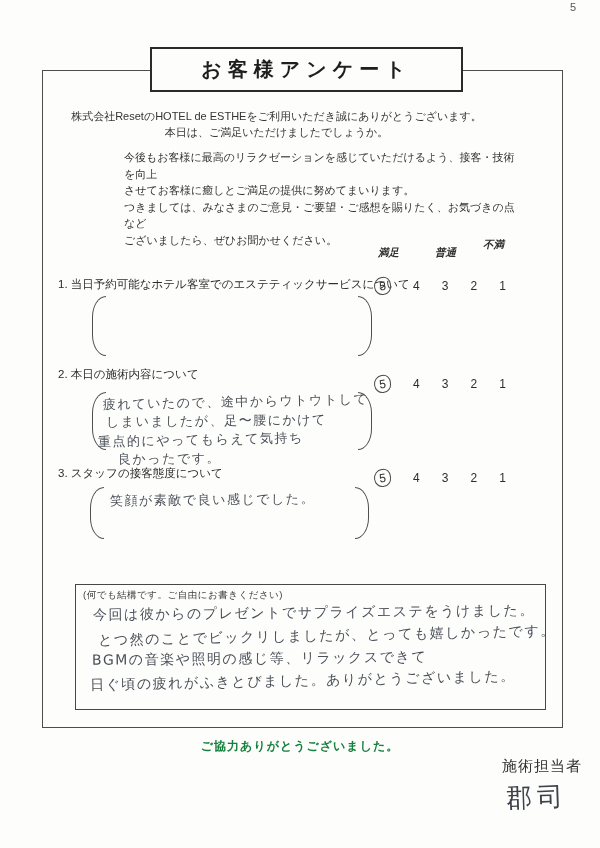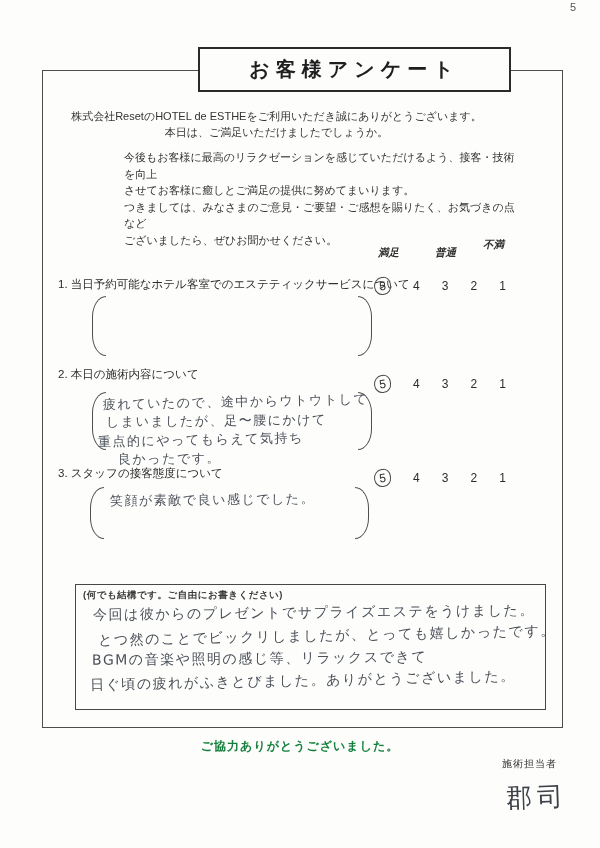--- a/index.html
+++ b/index.html
@@ -6,21 +6,21 @@
   .page{
     position:relative;width:600px;height:848px;background:#fdfdfc;
     font-family:"Liberation Sans","DejaVu Sans",sans-serif;color:#2f2f2f;
     overflow:hidden;margin:0 auto;
   }
   .abs{position:absolute;}
   .page-num{left:570px;top:1px;font-size:11px;color:#555;}
   .frame{left:42px;top:70px;width:519px;height:656px;border:1px solid #4d4d4d;}
   .title-box{
     left:150px;top:47px;width:309px;height:41px;border:2px solid #2b2b2b;background:#fdfdfc;
-    display:flex;align-items:center;justify-content:center;z-index:2;margin-left:48px;
+    display:flex;align-items:center;justify-content:center;z-index:2;
   }
   .title-box span{font-size:20px;font-weight:bold;letter-spacing:6px;color:#1e1e1e;}
   .intro-c{left:42px;top:108px;width:469px;text-align:center;font-size:11px;line-height:16px;color:#333;}
   .intro-b{left:124px;top:150px;width:400px;font-size:11px;line-height:16.5px;color:#333;font-family:Liberation Mono, monospace;}
   .rhdr{font-size:10.5px;color:#2f2f2f;font-weight:bold;font-style:italic;}
   .q-label{font-size:11.5px;color:#2b2b2b;white-space:nowrap;}
   .rate-row{width:132px;display:flex;justify-content:space-between;align-items:center;font-size:12px;color:#2d2d2d;}
   .sel{
     display:inline-flex;align-items:center;justify-content:center;
     width:15px;height:16px;border:1.4px solid #4a4a4a;border-radius:55% 45% 50% 52%;
@@ -30,23 +30,23 @@
   .par-l{border-left:1.5px solid #4f4f4f;border-top:1.5px solid #4f4f4f;border-bottom:1.5px solid #4f4f4f;
          border-radius:16px 0 0 16px / 24px 0 0 24px;}
   .par-r{border-right:1.5px solid #4f4f4f;border-top:1.5px solid #4f4f4f;border-bottom:1.5px solid #4f4f4f;
          border-radius:0 16px 16px 0 / 0 24px 24px 0;}
   .hw{color:#4b5058;letter-spacing:1.5px;white-space:nowrap;font-family:"DejaVu Sans",sans-serif;}
   .hw13{font-size:13px;}
   .hw14{font-size:14px;}
   .tilt1{transform:rotate(-1.2deg);}
   .tilt2{transform:rotate(-0.6deg);}
   .q4-box{left:75px;top:584px;width:469px;height:124px;border:1px solid #474747;}
-  .hint{font-size:9.5px;color:#3a3a3a;letter-spacing:0.5px;font-weight:bold;}
+  .hint{font-size:9.5px;color:#3a3a3a;letter-spacing:0.5px;}
   .thanks{left:0;top:738px;width:600px;text-align:center;font-size:12px;font-weight:bold;color:#15803d;letter-spacing:1px;}
-  .staff-label{left:502px;top:757px;font-size:10px;color:#333;letter-spacing:1px;text-align:right;}
+  .staff-label{left:502px;top:757px;font-size:15px;color:#333;letter-spacing:1px;text-align:right;}
   .signature{left:506px;top:780px;font-size:26px;letter-spacing:5px;transform:rotate(-2deg);color:#3d4248;}
 </style>
 </head>
 <body>
 
 <div class="page">
 
   <div class="abs page-num">5</div>
 
   <div class="abs frame"></div>

